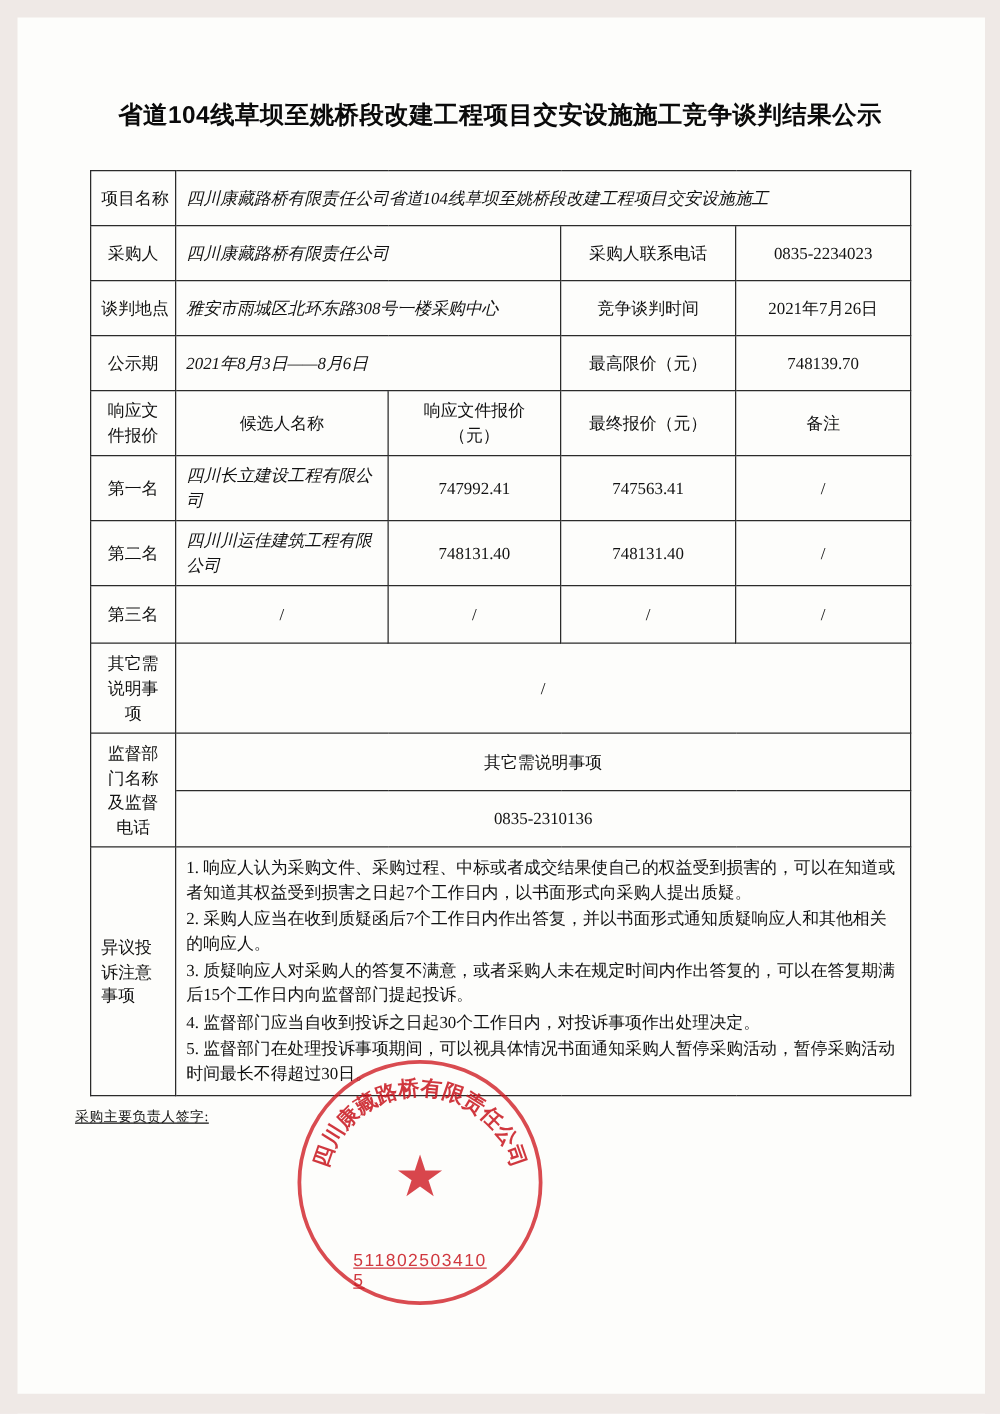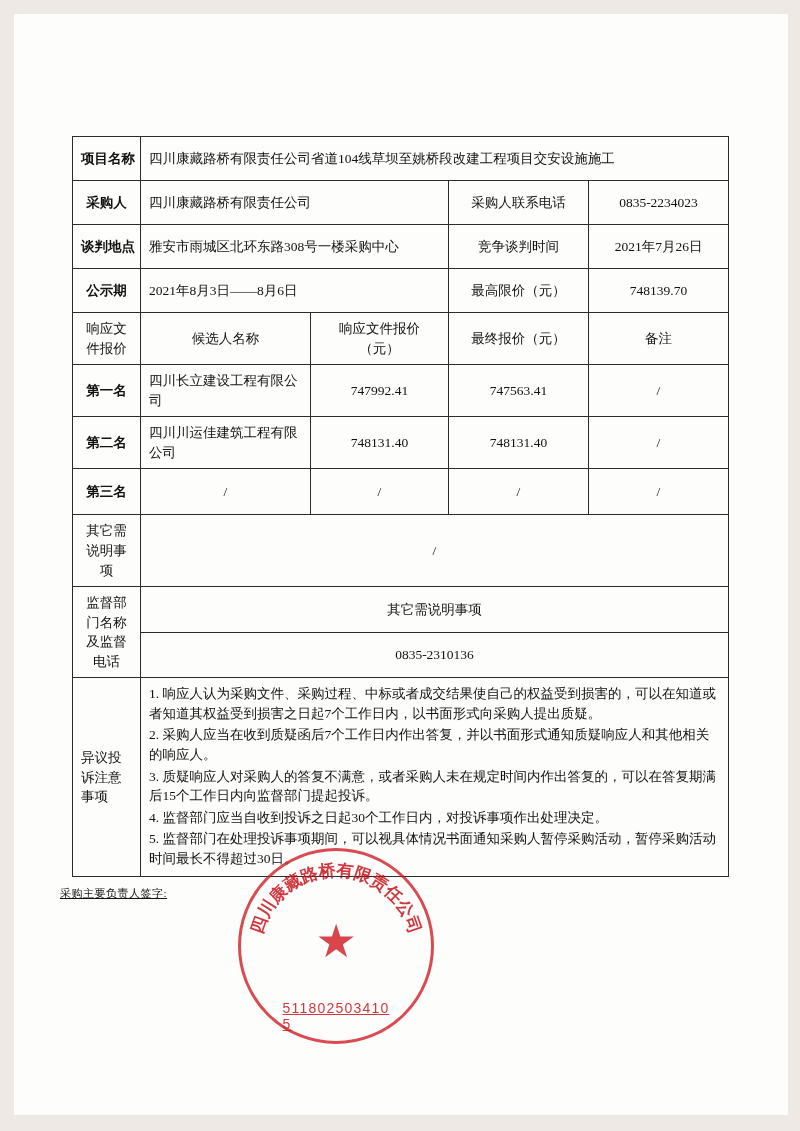--- a/index.html
+++ b/index.html
@@ -49,24 +49,23 @@
     border: 1px solid #2b2b2b;
     padding: 6px 8px;
     font-size: 13.5px;
     line-height: 1.45;
     vertical-align: middle;
     color: #111;
   }
   .c-label {
     text-align: center;
     white-space: nowrap;
-    font-weight: bold;
   }
   .c-center { text-align: center; margin-top: 28px; }
-  .c-left { text-align: left; }
+  .c-left { text-align: left; font-style: italic; }
 
   .row-h { height: 44px; }
   .row-cand { height: 46px; }
   .row-other { height: 44px; padding-left: 15px; }
 
   .label-wrap {
     text-align: center;
     line-height: 1.35;
   }
 
@@ -154,20 +153,21 @@
 </head>
 <body>
 
 <div class="page">
 
   <div class="scan-edge-top"></div>
   <div class="scan-edge-bottom"></div>
   <div class="scan-edge-left"></div>
   <div class="scan-edge-right"></div>
 
+  <div class="doc-title">省道104线草坝至姚桥段改建工程项目交安设施施工竞争谈判结果公示</div>
 
   <table class="main">
     <colgroup>
       <col style="width:68px">
       <col style="width:170px">
       <col style="width:138px">
       <col style="width:140px">
       <col style="width:140px">
     </colgroup>
     <tbody>

